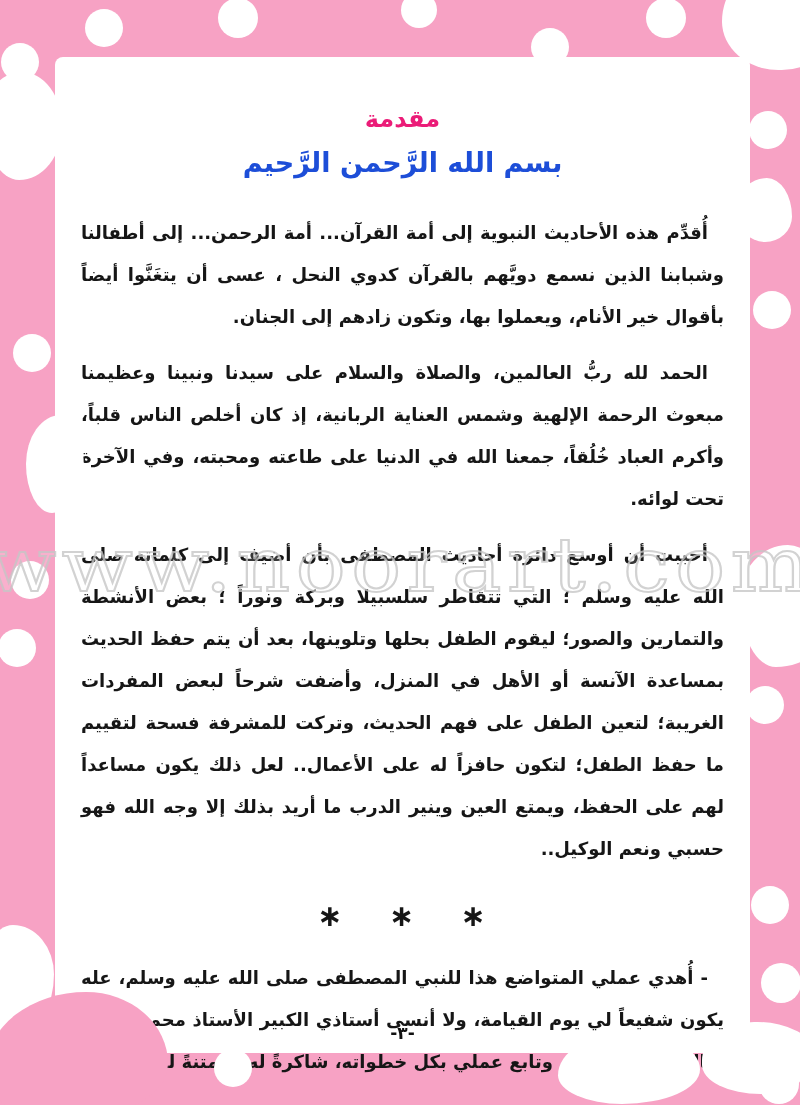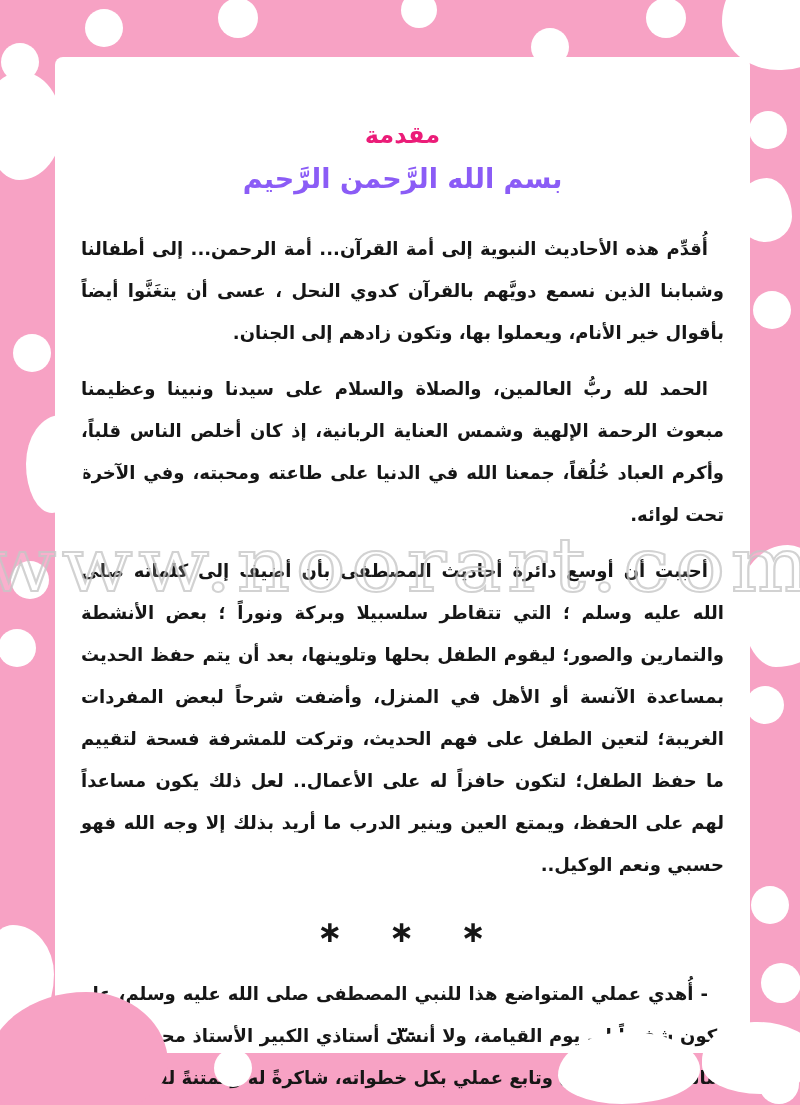--- a/index.html
+++ b/index.html
@@ -12,25 +12,25 @@
   .dot{position:absolute;background:#fff;border-radius:50%;}
   .blob{position:absolute;background:#fff;}
   .blob.pink{background:#f7a2c4;}
   
   .panel{
     position:absolute;left:55px;top:57px;width:695px;height:996px;
     background:#fff;border-radius:8px;z-index:1;
   }
   .inner{position:relative;height:100%;padding:0 26px;box-sizing:border-box;direction:rtl;}
   .title{
-    margin:0;padding-top:64px;text-align:center;
+    margin:0;padding-top:48px;text-align:center;
     color:#eb1c78;font-size:24px;font-weight:bold;
   }
   .basmala{
-    margin:14px 0 0 0;text-align:center;color:#8b5cf6;
+    margin:14px 0 0 0;text-align:center;color:#1d4ed8;
     font-size:27px;font-weight:bold;
   }
   .body-text{margin-top:34px;color:#161616;}
   .body-text p{
     margin:0 0 14px 0;font-size:18px;font-weight:bold;line-height:42px;
     text-align:justify;text-indent:16px;
   }
   .stars{
     text-align:center;font-size:30px;font-weight:bold;color:#161616;
     word-spacing:32px;margin:28px 0 24px 0;letter-spacing:2px;

